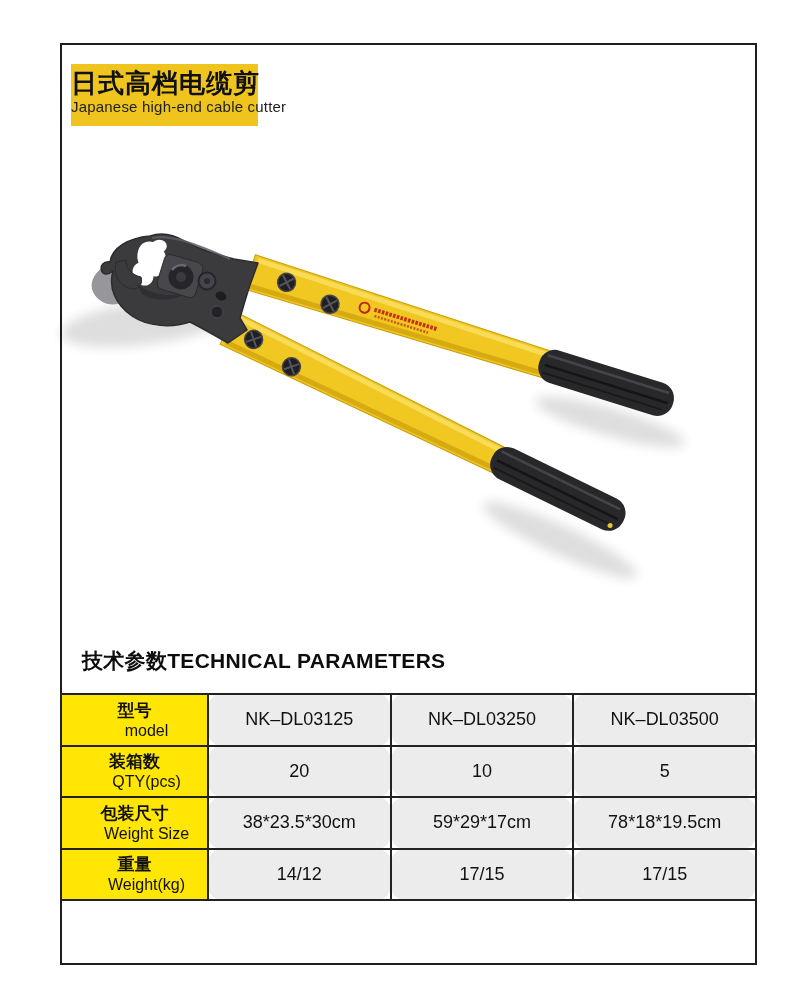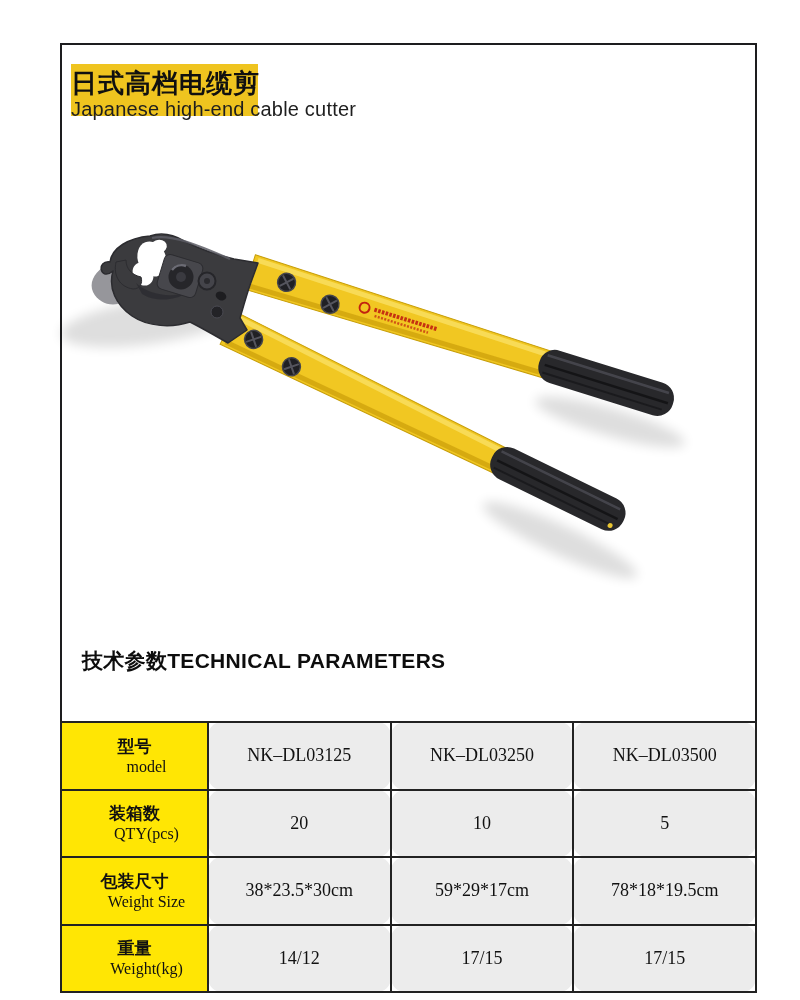--- a/index.html
+++ b/index.html
@@ -8,42 +8,42 @@
     background:#ffffff;
     font-family:"Liberation Sans", sans-serif;
   }
   
   .frame{
     position:absolute;left:60px;top:43px;width:697px;height:922px;
     border:2px solid #1d1d1f;box-sizing:border-box;background:#ffffff;
   }
   
   .banner{
-    position:absolute;left:71px;top:64px;width:187px;height:52px;
+    position:absolute;left:71px;top:64px;width:187px;height:62px;
     background:#efc41f;z-index:3;
   }
   .banner-cn{
     font-size:26px;font-weight:bold;color:#101010;text-align:right;
     padding:4px 7px 0 0;letter-spacing:1px;line-height:30px;white-space:nowrap;
   }
   .banner-en{
-    font-size:20px;color:#1e1e1e;text-align:center;margin-top:0px;
+    font-size:15px;color:#1e1e1e;text-align:center;margin-top:0px;
     letter-spacing:0.2px;white-space:nowrap;
   }
   
   .product-layer{position:absolute;left:0;top:0;width:800px;height:1000px;z-index:2;}
   
   .params-heading{
     position:absolute;left:82px;top:647px;z-index:3;
     font-size:21px;font-weight:bold;color:#0d0d0d;letter-spacing:0.3px;
   }
   
   table.spec{
-    position:absolute;left:60px;top:721px;width:697px;height:272px;z-index:3;
-    border-collapse:collapse;table-layout:fixed;font-family:Liberation Serif, serif;
+    position:absolute;left:60px;top:693px;width:697px;height:208px;z-index:3;
+    border-collapse:collapse;table-layout:fixed;
   }
   table.spec td{
     border:2px solid #222222;text-align:center;vertical-align:middle;padding:0;
   }
   td.lab{background:#ffe604;width:145px;}
   td.val{background:#ececec;font-size:18px;color:#111111;border-radius:14px;}
   .lab .cn{font-size:17px;font-weight:bold;color:#111111;line-height:21px;}
   .lab .en{font-size:16px;font-weight:normal;color:#111111;line-height:19px;padding-left:24px;}
 </style>
 </head>

